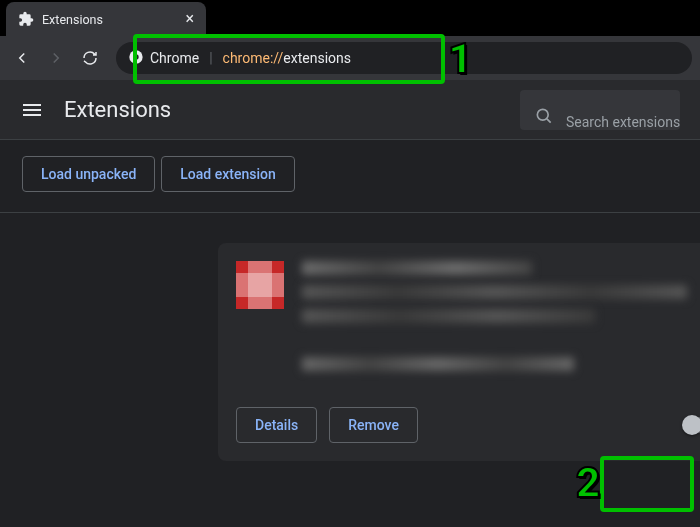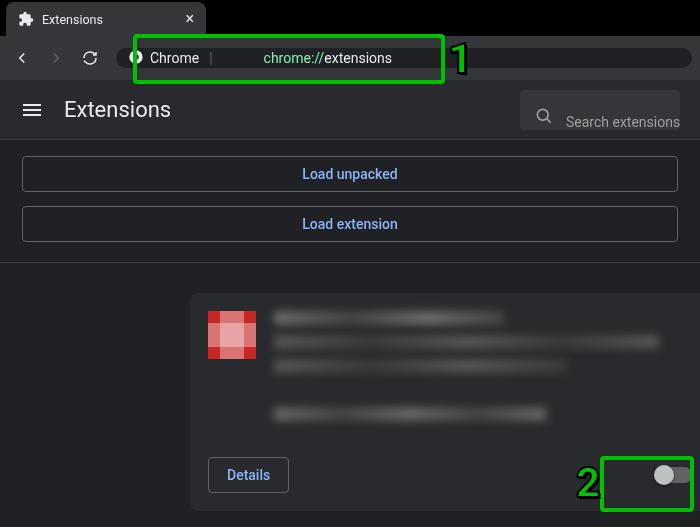--- a/index.html
+++ b/index.html
@@ -10,48 +10,48 @@
   .tabbar { height: 36px; background: #000; display: flex; align-items: flex-end; padding-left: 6px; }
   .tab { background: #35363a; height: 34px; display: flex; align-items: center; padding: 0 12px; border-radius: 8px 8px 0 0; gap: 8px; min-width: 200px; }
   .tab .favicon svg { width: 16px; height: 16px; display:block; }
   .tab .title { font-size: 12.5px; color: #e8eaed; flex: 1; white-space: nowrap; }
   .tab .close { font-size: 16px; color: #e8eaed; cursor: pointer; line-height: 1; }
 
   
   .toolbar { height: 44px; background: #35363a; display: flex; align-items: center; padding: 0 8px; gap: 6px; }
   .navbtn { width: 28px; height: 28px; display:flex; align-items:center; justify-content:center; color:#9aa0a6; cursor:pointer; border-radius:50%; }
   .navbtn svg { width: 18px; height: 18px; }
-  .omnibox { flex: 1; height: 20px; background: #202124; border-radius: 16px; display:flex; align-items:center; padding: 0 12px; gap: 10px; color:#e8eaed; font-size:14px; margin-left: 6px; }
+  .omnibox { flex: 1; height: 32px; background: #202124; border-radius: 16px; display:flex; align-items:center; padding: 0 12px; gap: 10px; color:#e8eaed; font-size:14px; margin-left: 6px; }
   .omnibox .chip { display:flex; align-items:center; gap:6px; color:#e8eaed; }
   .omnibox .chip svg { width:16px; height:16px; }
   .omnibox .sep { color:#5f6368; }
-  .omnibox .url-dim { color:#86efac;margin-left:41px; }
+  .omnibox .url-dim { color:#fdba74; }
   .omnibox .url-bold { color:#e8eaed; }
 
   
   .annot-box-1 { position:absolute; left:133px; top:34px; width:312px; height:50px; border:4px solid #00c000; border-radius:4px; pointer-events:none; z-index: 50; }
   .annot-label-1 { position:absolute; left:448px; top:34px; font-size:42px; font-weight:900; color:#00c000; -webkit-text-stroke: 2px #000; text-shadow: 2px 2px 0 #000; z-index:51; }
   .annot-box-2 { position:absolute; left:600px; top:456px; width:94px; height:56px; border:4px solid #00c000; border-radius:4px; pointer-events:none; z-index: 50; }
   .annot-label-2 { position:absolute; left:576px; top:458px; font-size:42px; font-weight:900; color:#00c000; -webkit-text-stroke: 2px #000; text-shadow: 2px 2px 0 #000; z-index:51; }
 
   
   .page { position: relative; background:#202124; height: calc(527px - 36px - 44px); }
   .page-header { height: 60px; background:#292a2d; display:flex; align-items:center; padding:0 20px; gap:20px; border-bottom:1px solid #3c4043; }
   .ham { width:24px; height:24px; cursor:pointer; color:#e8eaed; }
   .ham svg { width:24px; height:24px; }
   .page-title { font-size:22px; color:#e8eaed; flex:1; }
   .search-wrap { background:#35363a; height:40px; border-radius:4px; display:flex; align-items:flex-end; padding:0 14px; gap:12px; width:160px; overflow:hidden; }
   .search-wrap svg { width:20px; height:20px; color:#9aa0a6; }
   .search-wrap input { background:transparent; border:none; outline:none; color:#e8eaed; font-size:14px; width:120px; }
   .search-wrap input::placeholder { color:#9aa0a6; }
 
-  .action-row { padding: 16px 22px 20px; display:flex; gap:14px; border-bottom:1px solid #3c4043;flex-direction:column; }
+  .action-row { padding: 16px 22px 20px; display:flex; gap:6px; border-bottom:1px solid #3c4043; }
   .btn-outline { background:transparent; border:1px solid #5f6368; color:#8ab4f8; font-size:14px; font-weight:500; padding: 9px 18px; border-radius:4px; cursor:pointer; }
 
-  .card-area { padding: 30px 0 0 190px; }
+  .card-area { padding: 30px 0 0 190px; margin-left: 28px; }
   .card { background:#292a2d; width: 520px; border-radius:8px; padding:18px; }
   .card-top { display:flex; gap:18px; }
   .ext-icon { width:48px; height:48px; background:#c62828; position:relative; flex-shrink:0; }
   .ext-icon::before { content:""; position:absolute; left:12px; top:0; width:24px; height:100%; background: rgba(255,255,255,0.35); }
   .ext-icon::after { content:""; position:absolute; top:12px; left:0; height:24px; width:100%; background: rgba(255,255,255,0.35); }
   .ext-text { flex:1; }
   .blur-line { height:14px; border-radius:2px; margin-bottom:10px; filter: blur(4px); }
   .bl1 { background: linear-gradient(90deg,#6b6b6b,#444,#6b6b6b,#444); width: 55%; }
   .bl2 { background: linear-gradient(90deg,#555,#3a3a3a,#555,#3a3a3a,#555); width: 92%; }
   .bl3 { background: linear-gradient(90deg,#555,#3a3a3a,#555,#3a3a3a); width: 70%; }
@@ -146,20 +146,21 @@
         <div class="ext-icon"></div>
         <div class="ext-text">
           <div class="blur-line bl1"></div>
           <div class="blur-line bl2"></div>
           <div class="blur-line bl3"></div>
           <div class="blur-line bl4"></div>
         </div>
       </div>
       <div class="card-bottom">
         <button class="btn-outline">Details</button>
+        <button class="btn-outline">Remove</button>
         <span class="spacer"></span>
         <div class="toggle">
           <div class="knob"></div>
         </div>
       </div>
     </div>
   </div>
 </div>
 
 </body></html>

